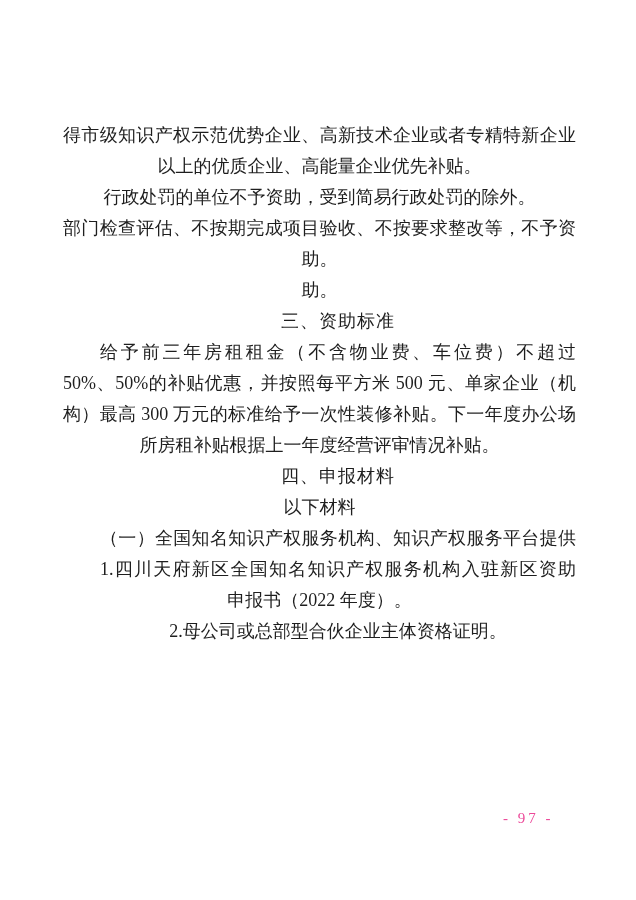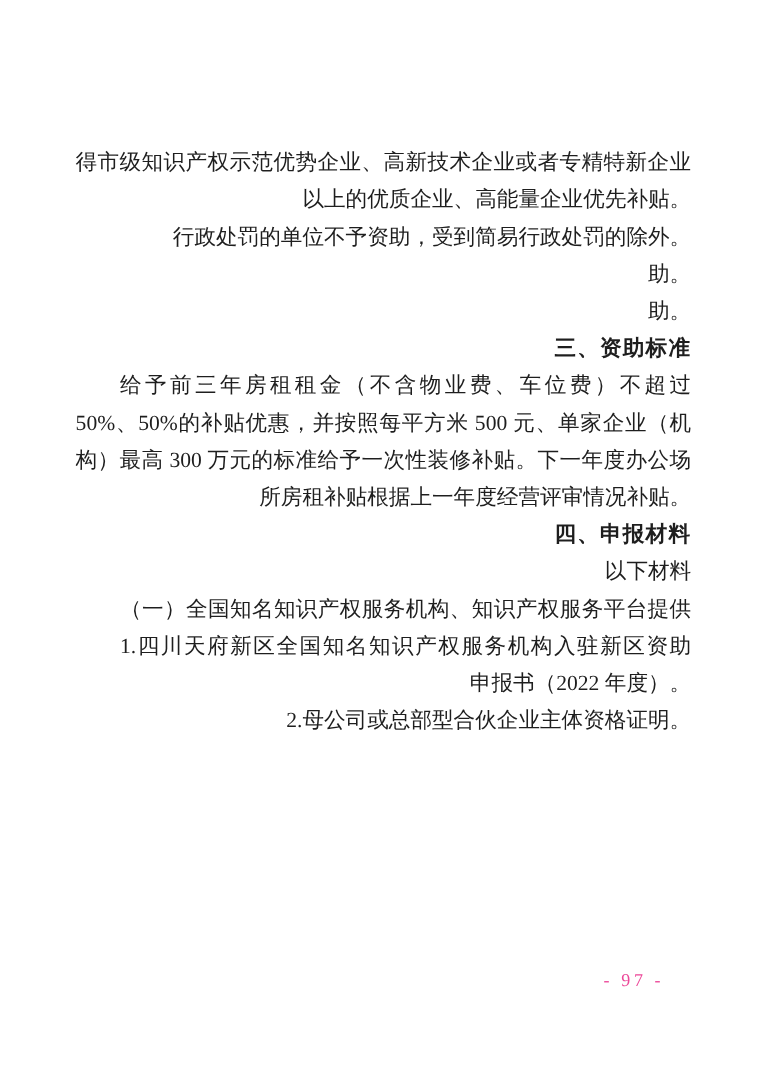--- a/index.html
+++ b/index.html
@@ -19,33 +19,33 @@
     left: 63px;
     top: 120px;
     width: 513px;
   }
   .ln {
     height: 31px;
     line-height: 31px;
     font-size: 18px;
     color: #1e1e1e;
     font-family: "Liberation Serif", "DejaVu Serif", serif;
-    text-align: right;
+    text-align: center;
     overflow: hidden;
   }
   .jf {
     text-align: justify;
     text-align-last: justify;
   }
   .ind {
     text-indent: 37px;
   }
   .hd {
     font-family: "Liberation Sans", "DejaVu Sans", sans-serif;
-    font-weight: 700;
+    font-weight: 400;
     letter-spacing: 1px;
   }
   .pagenum {
     position: absolute;
     left: 503px;
     top: 810px;
     font-size: 15px;
     letter-spacing: 3px;
     color: #ec4899;
     font-family: "Liberation Serif", "DejaVu Serif", serif;
@@ -53,20 +53,21 @@
   }
 </style>
 </head>
 <body>
 
 <div class="page">
   <div class="text-block">
     <div class="ln jf">得市级知识产权示范优势企业、高新技术企业或者专精特新企业</div>
     <div class="ln">以上的优质企业、高能量企业优先补贴。</div>
     <div class="ln">行政处罚的单位不予资助，受到简易行政处罚的除外。</div>
+    <div class="ln jf">部门检查评估、不按期完成项目验收、不按要求整改等，不予资</div>
     <div class="ln">助。</div>
     <div class="ln">助。</div>
     <div class="ln ind hd">三、资助标准</div>
     <div class="ln ind jf">给予前三年房租租金（不含物业费、车位费）不超过 100%、</div>
     <div class="ln jf">50%、50%的补贴优惠，并按照每平方米 500 元、单家企业（机</div>
     <div class="ln jf">构）最高 300 万元的标准给予一次性装修补贴。下一年度办公场</div>
     <div class="ln">所房租补贴根据上一年度经营评审情况补贴。</div>
     <div class="ln ind hd">四、申报材料</div>
     <div class="ln">以下材料</div>
     <div class="ln ind jf">（一）全国知名知识产权服务机构、知识产权服务平台提供</div>

